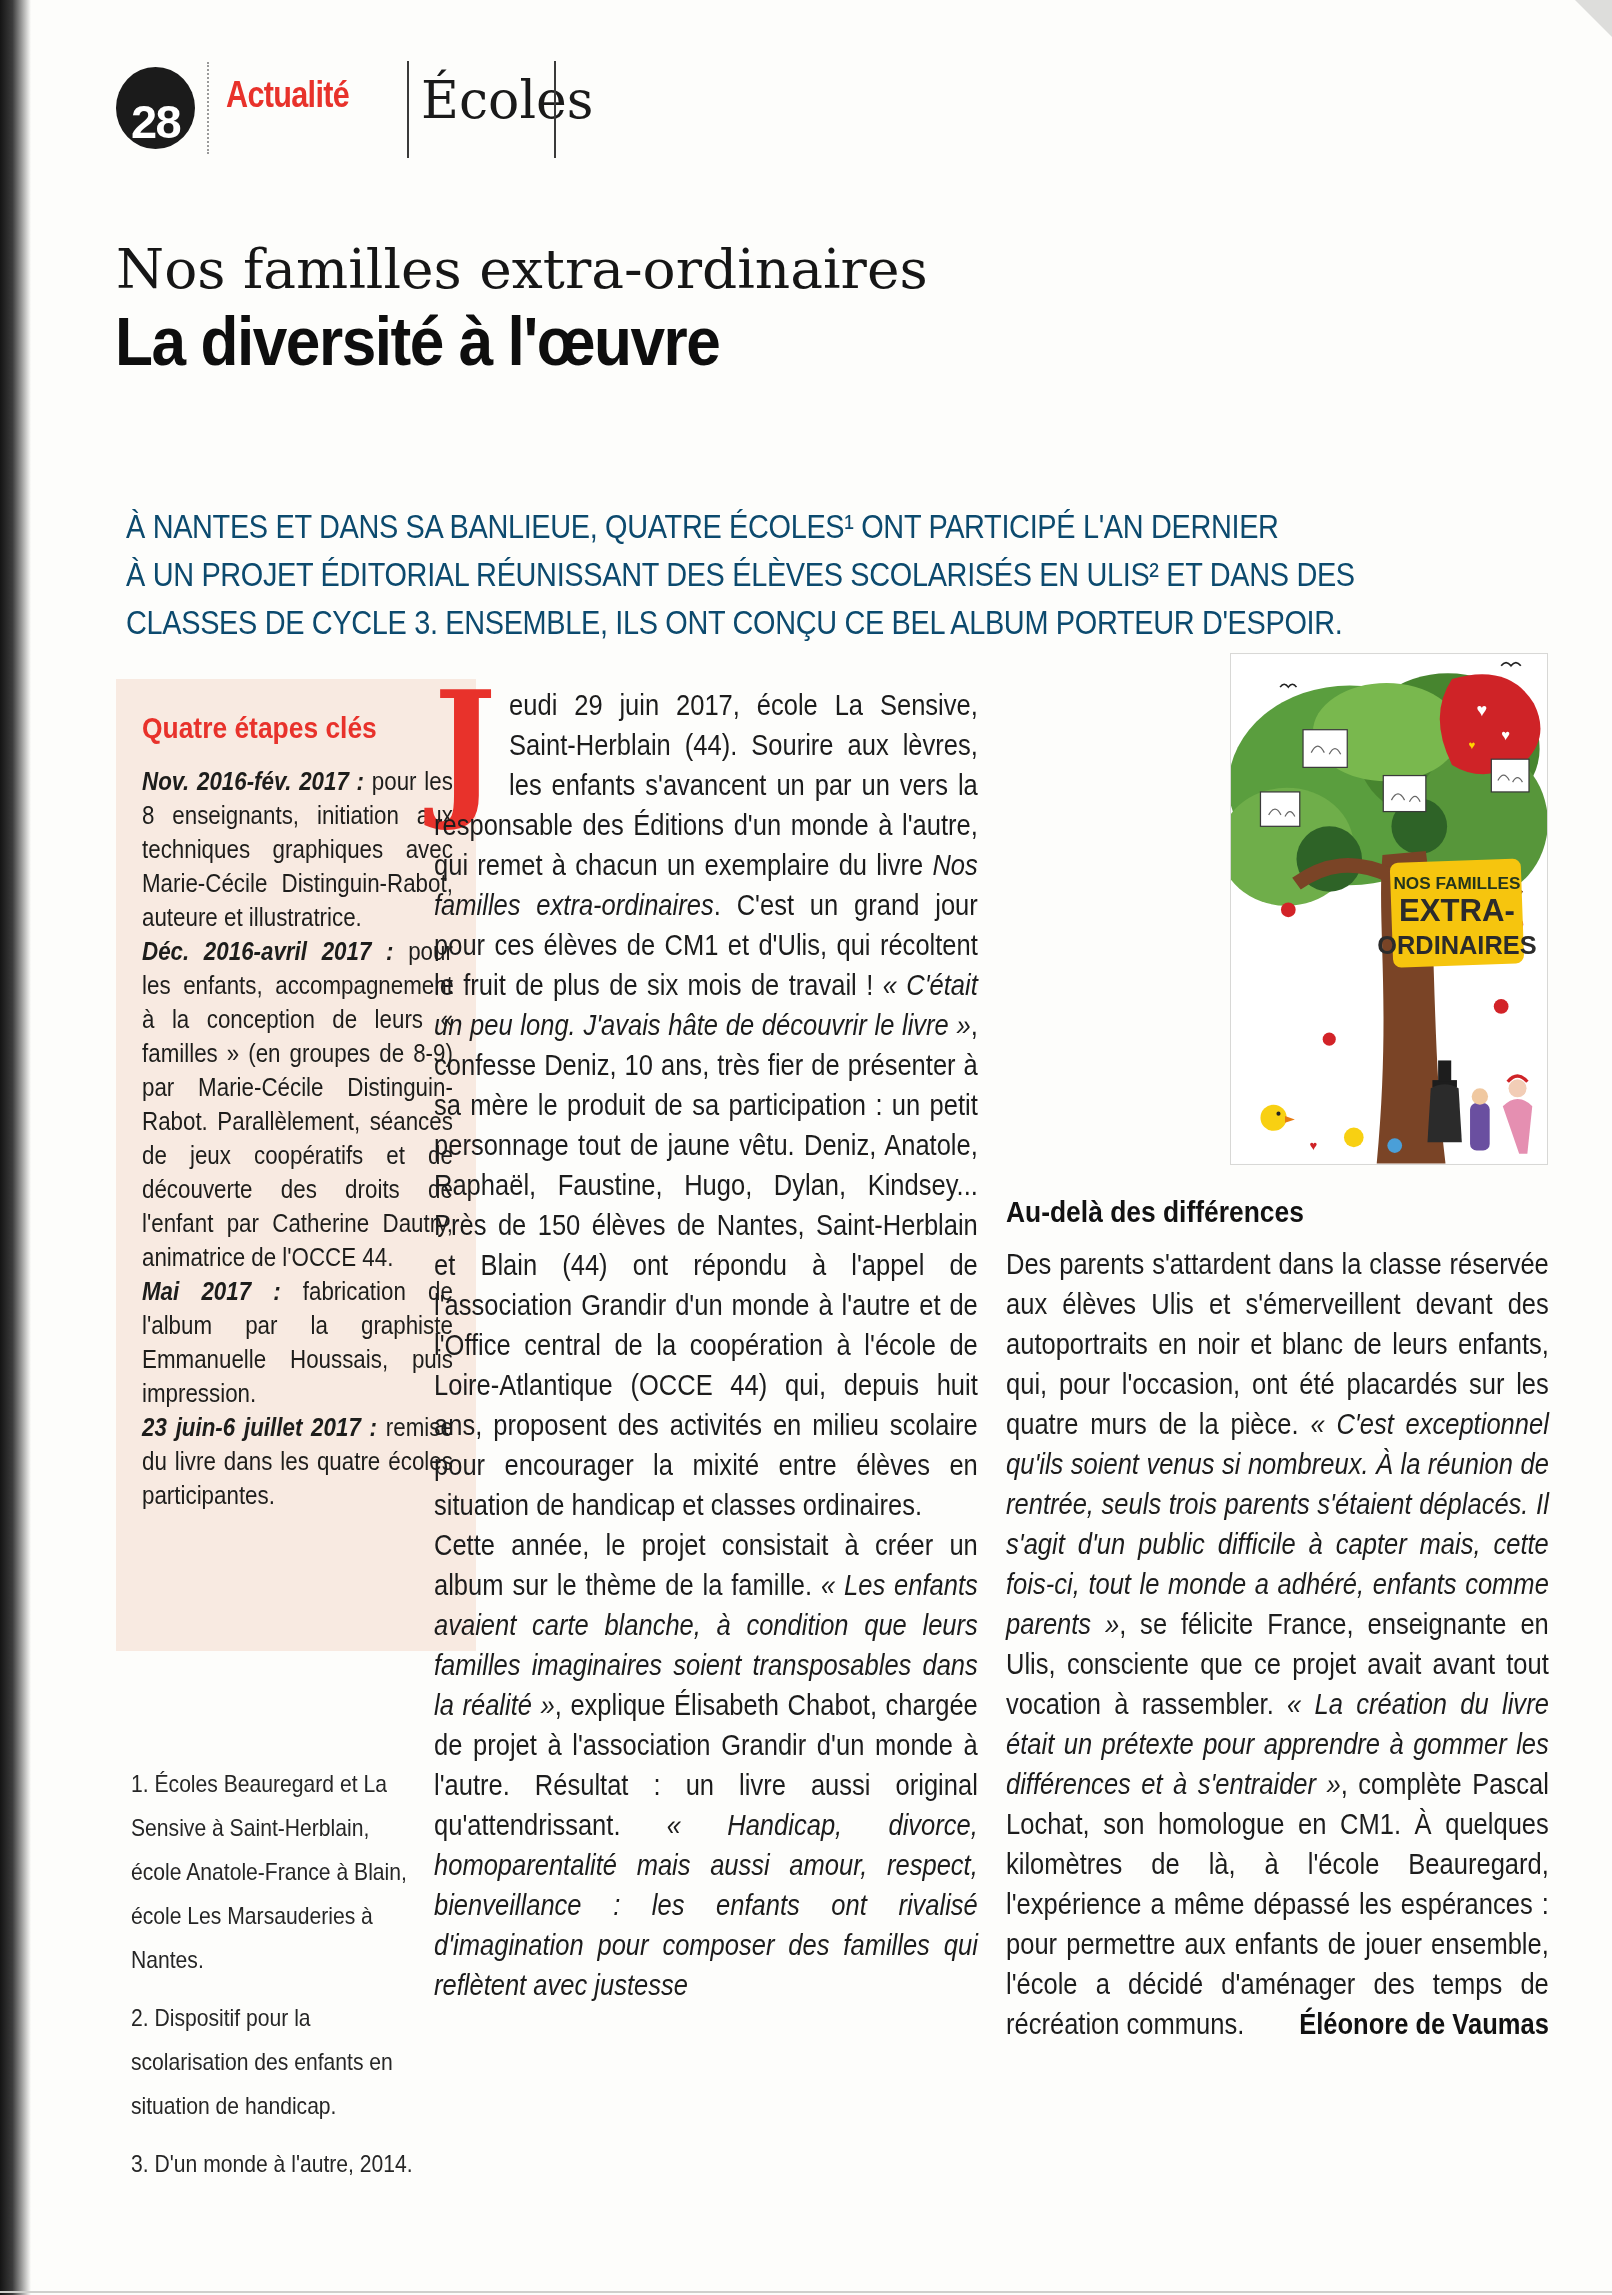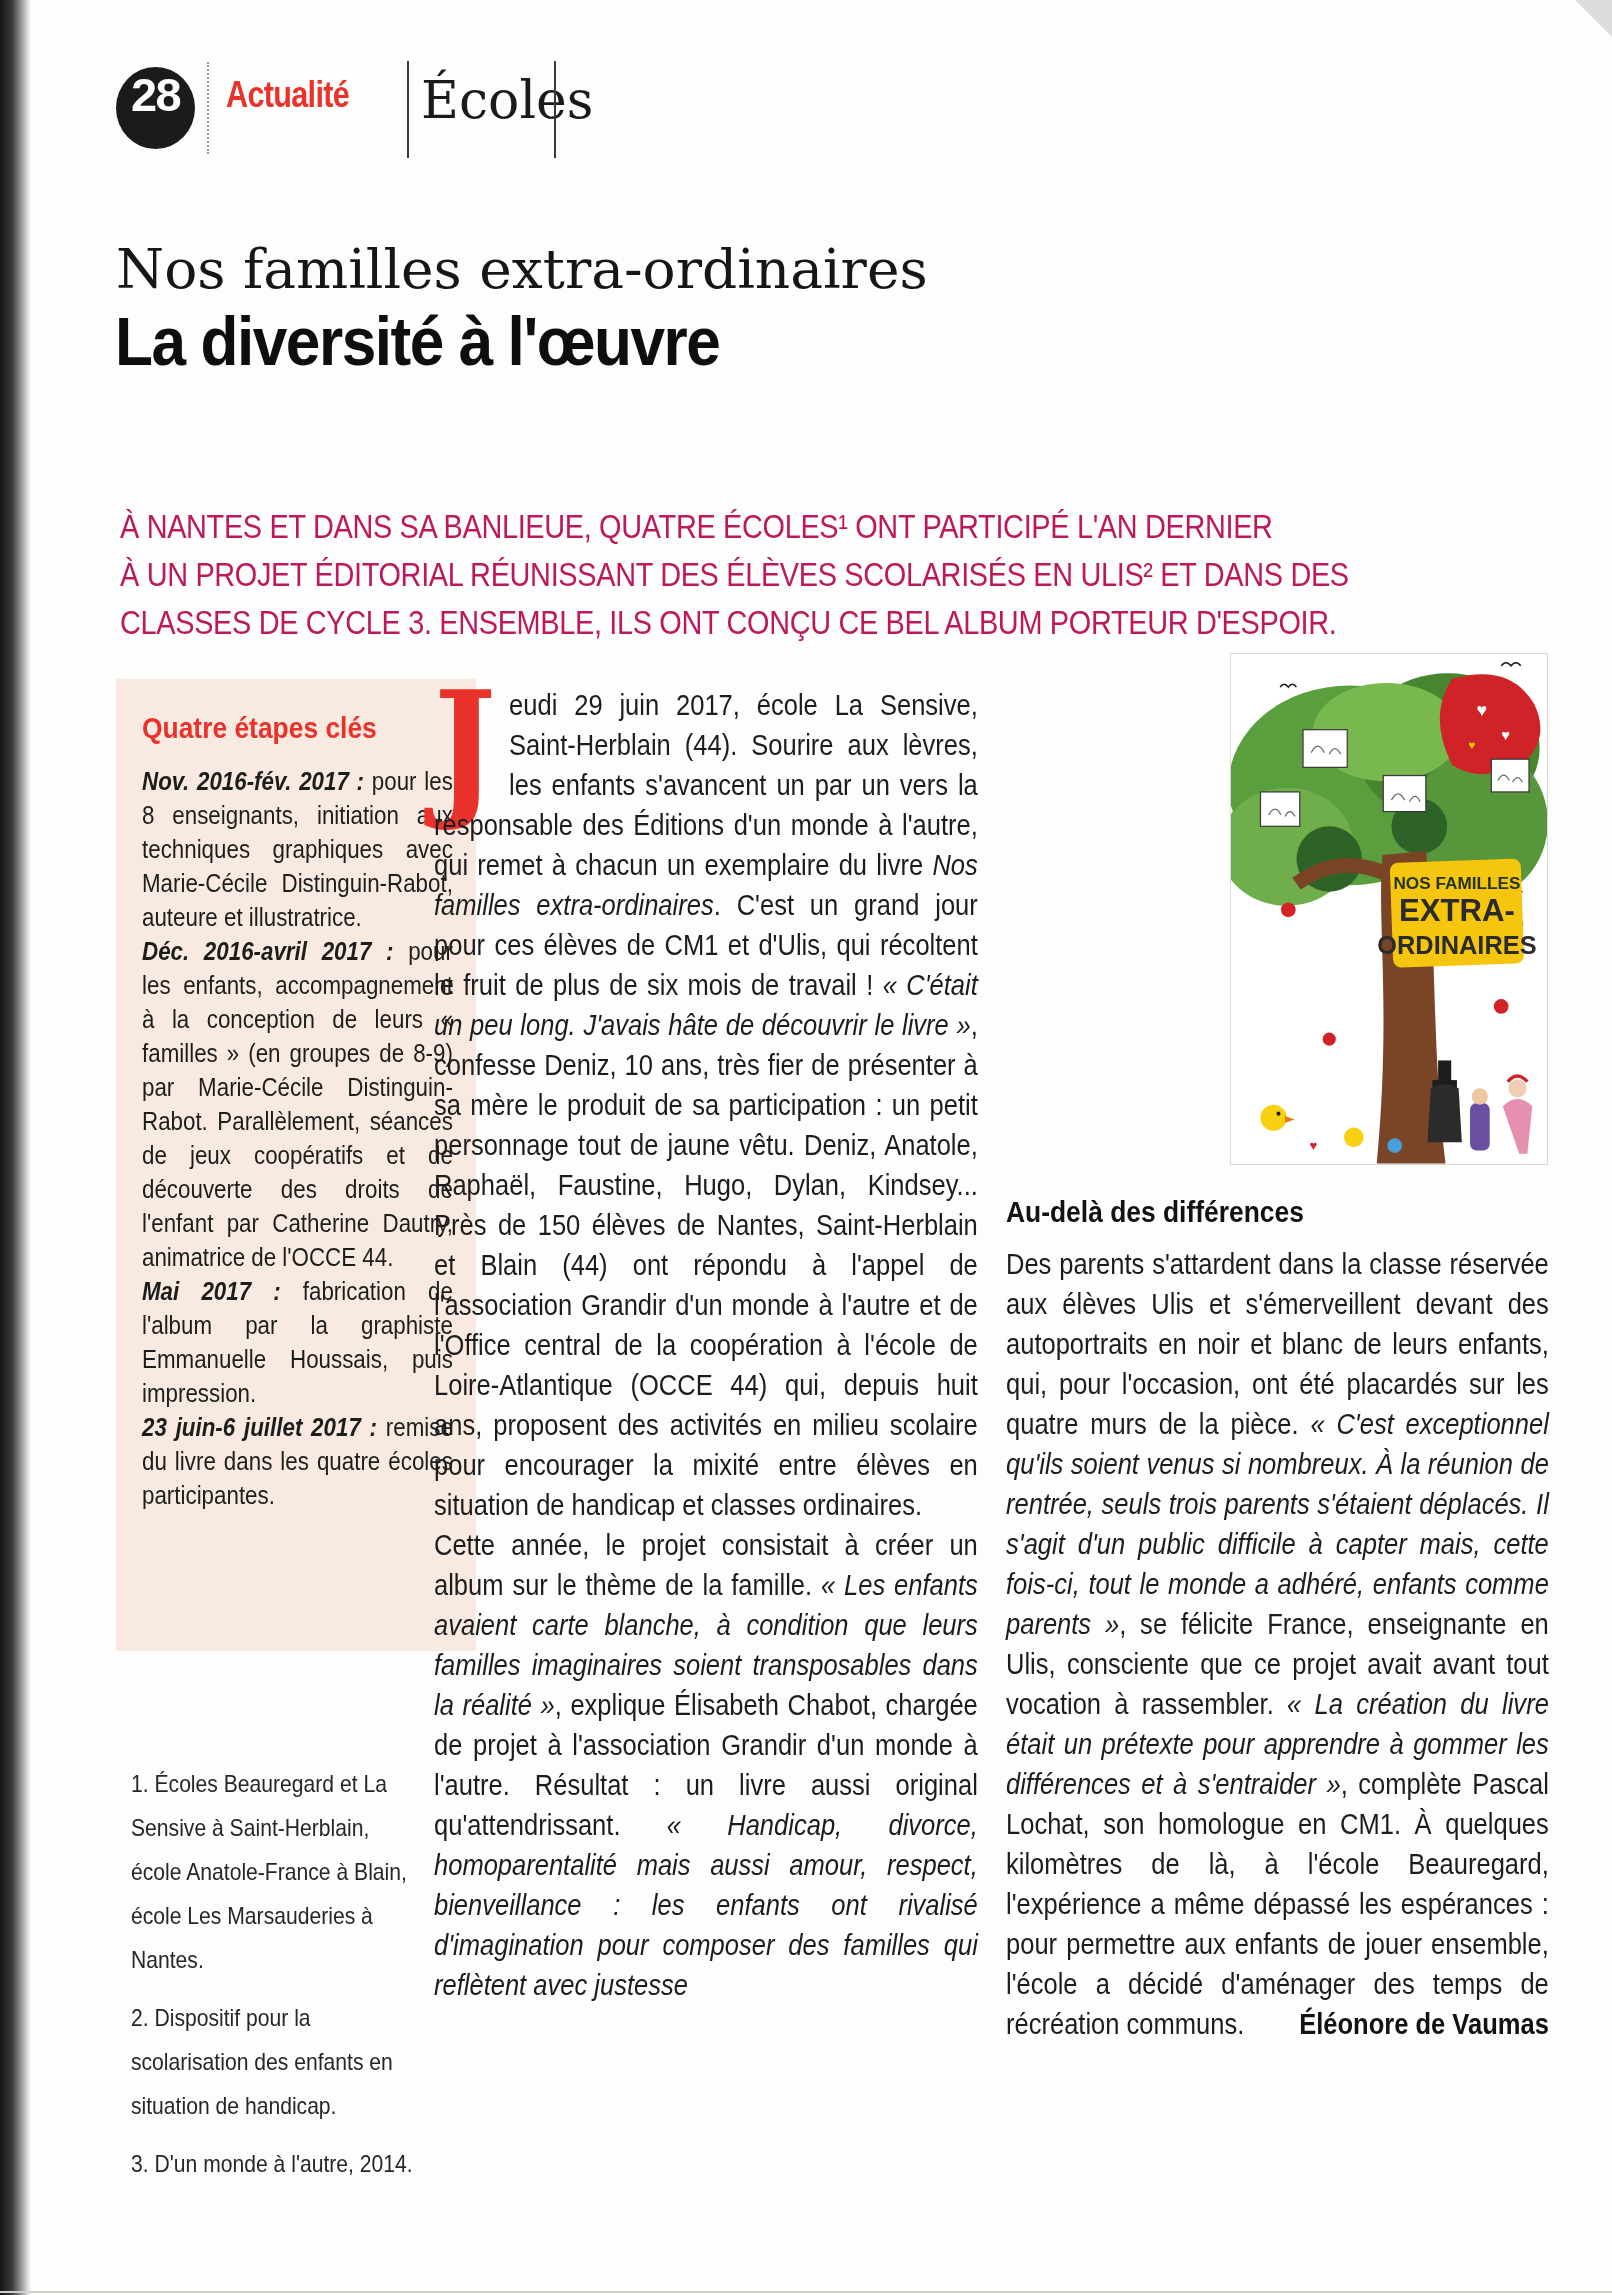--- a/index.html
+++ b/index.html
@@ -16,34 +16,34 @@
     border-top:38px solid #dddddb;border-left:38px solid transparent;}
   .abs{position:absolute;}
   .cond{transform:scaleX(.88);transform-origin:0 0;width:113.6%;}
   .cond85{transform:scaleX(.85);transform-origin:0 0;width:117.6%;}
   .it{font-style:italic;}
   .bd{font-weight:700;}
 
   
   .pg-circle{left:116px;top:67px;width:79px;height:82px;border-radius:50%;
     background:#1b1b1b;color:#fff;font-size:47px;font-weight:700;
-    display:flex;align-items:flex-start;justify-content:center;letter-spacing:-1.6px;}
+    display:flex;align-items:flex-end;justify-content:center;letter-spacing:-1.6px;}
   .rule-dotted{left:207px;top:62px;height:92px;width:0;border-left:2.5px dotted #9a9a9a;}
   .rule-solid{width:1.6px;background:#3a3a3a;}
   .section-label{left:226px;top:77px;font-size:36px;font-weight:700;line-height:1;
     letter-spacing:-0.8px;}
   .rubric-label{left:421px;top:74px;font-size:52px;font-family:"DejaVu Serif",serif;
     color:#1a1a1a;line-height:1;}
 
   
   .kicker{left:116px;top:239px;font-size:55px;font-family:"DejaVu Serif",serif;
     color:#161616;line-height:1.1;}
   .title{left:115px;top:307px;font-size:69px;font-weight:800;color:#0e0e0e;
     letter-spacing:-1.6px;line-height:1;transform:scaleX(.9);transform-origin:0 0;white-space:nowrap;}
-  .standfirst{left:120px;top:502px;font-size:34px;line-height:48px;color:#be185d;}
+  .standfirst{left:126px;top:502px;font-size:34px;line-height:48px;color:#0c4a6e;}
   .standfirst div{white-space:nowrap;letter-spacing:-0.4px;}
 
   
   .sidebox{left:116px;top:679px;width:360px;height:972px;background:#f8eae1;
     box-sizing:border-box;padding:34px 23px 0 26px;}
   .sidebox h3{margin:0 0 21px 0;font-size:30px;line-height:1;}
   .sidebox .stage{font-size:25.4px;line-height:34px;text-align:justify;margin:0;}
 
   
   .footnotes{left:131px;top:1762px;width:282px;font-size:24px;line-height:44px;color:#262626;}

